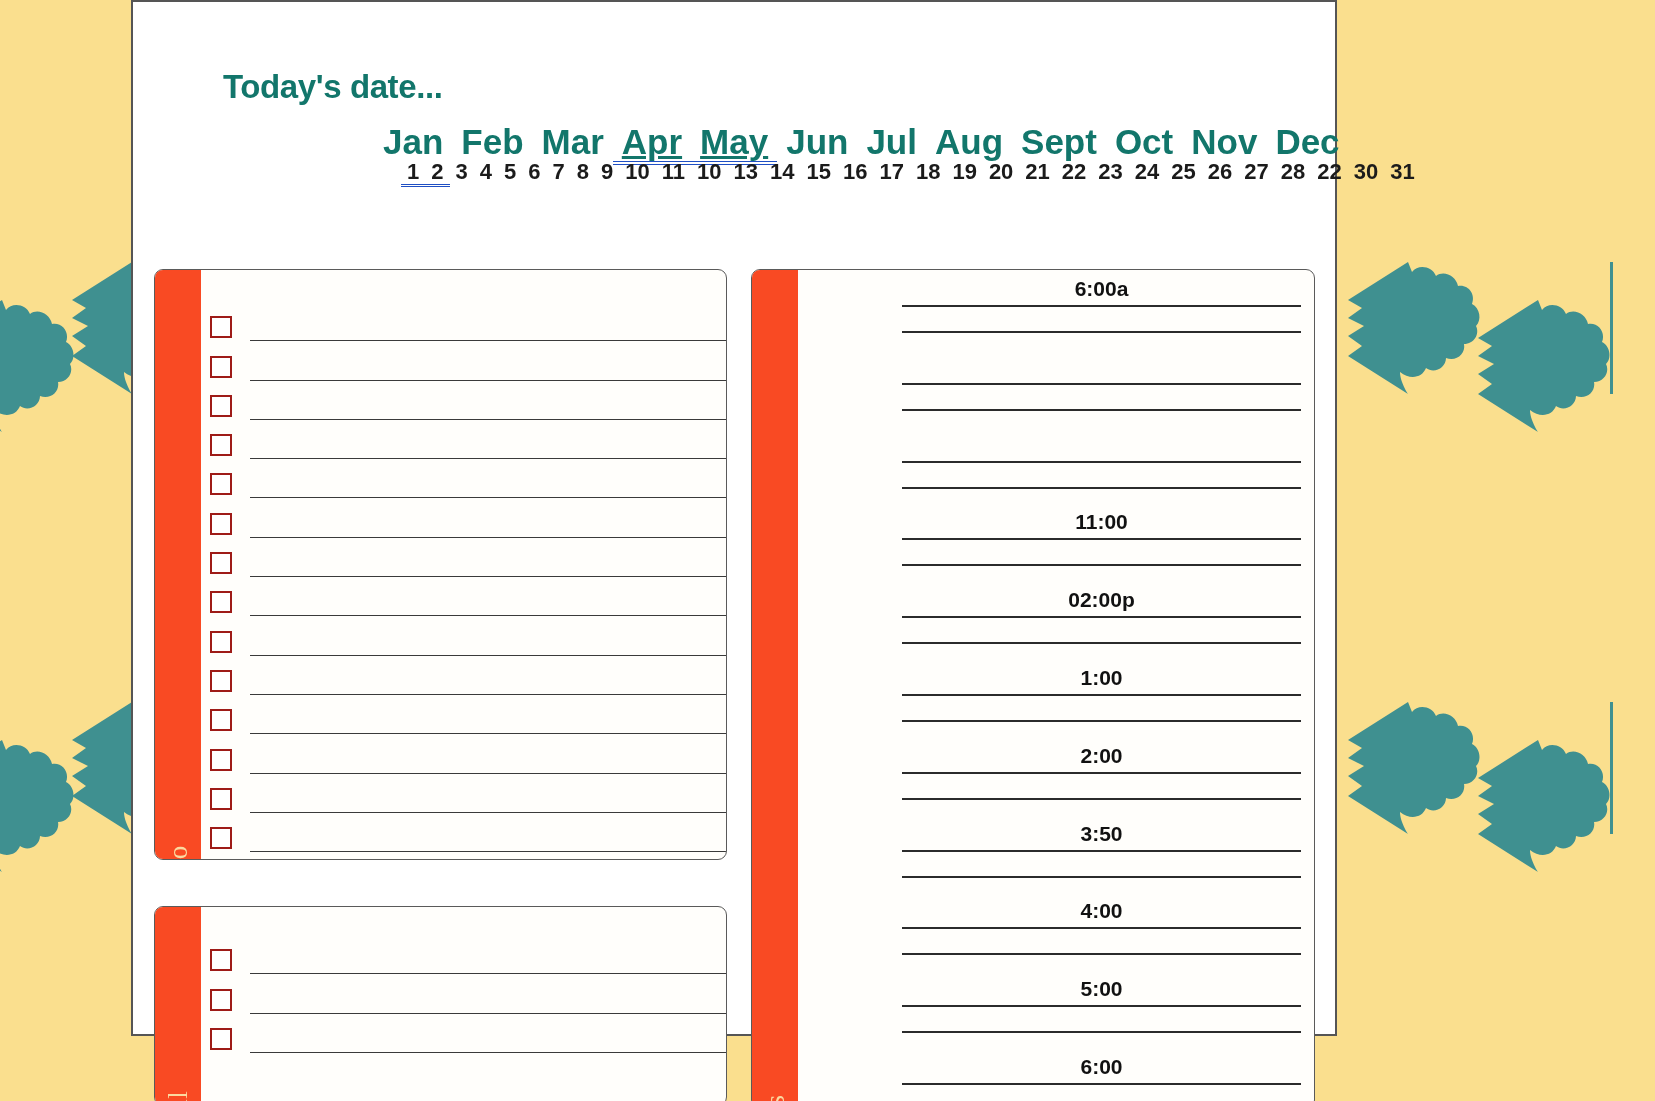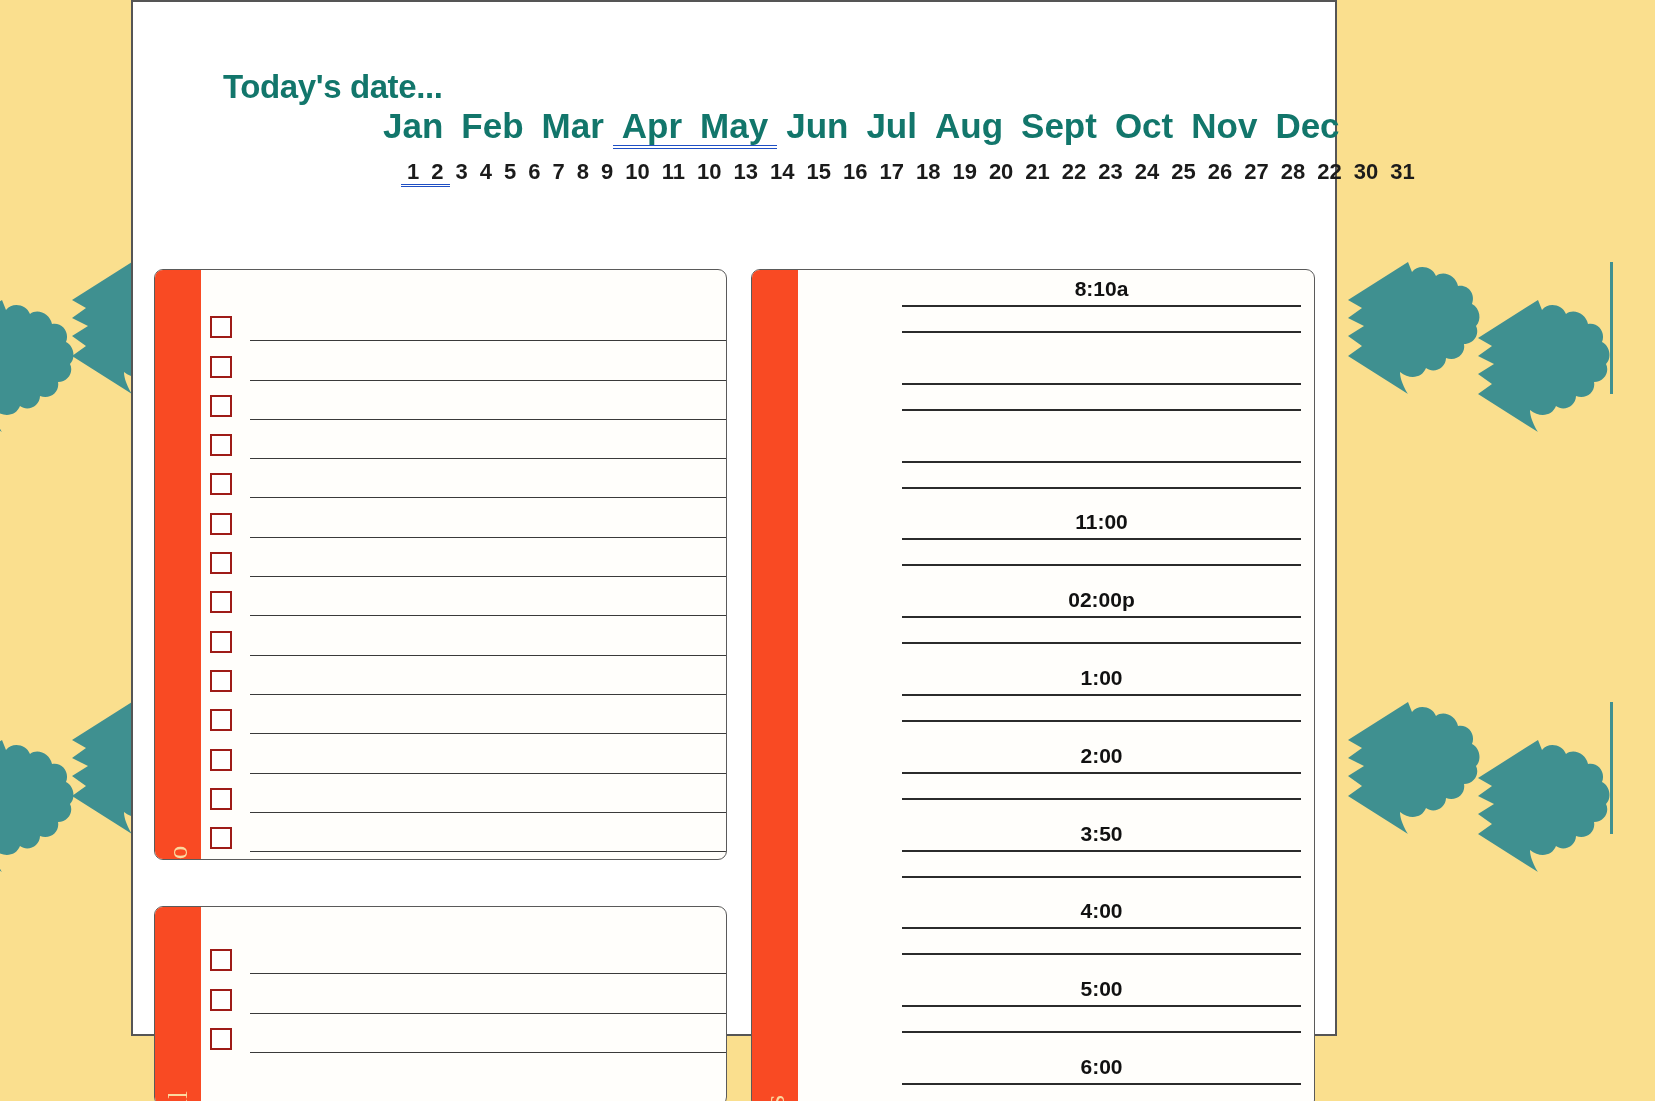--- a/index.html
+++ b/index.html
@@ -71,24 +71,26 @@
     height: 48px;
   }
   .month {
     font-size: 35px;
     font-weight: bold;
     color: #12766b;
     white-space: nowrap;
     padding: 0 9px;
     line-height: 1;
     cursor: pointer;
+    margin-top: 16px;
   }
   .month.selected {
     border-bottom: 4px double #1f4fc4;
     padding-bottom: 2px;
+    text-decoration: underline;
   }
 
   .days {
     display: flex;
     align-items: baseline;
     padding-left: 270px;
     height: 34px;
     margin-top: 5px;
   }
   .day {
@@ -422,21 +424,21 @@
     </div>
   </div>
 
   <div class="panel" id="schedule-panel">
     <div class="panel-tab">
       <div class="panel-tab-label">Schedule &amp; Appointments</div>
     </div>
     <div class="panel-body">
       <div class="sched-rows" id="sched-rows">
           <div class="sched-row">
-            <div class="sched-time"><span>8:10a</span></div>
+            <div class="sched-time"><span>6:00a</span></div>
             <div class="sched-rule top"></div>
             <div class="sched-rule bottom"></div>
           </div>
           <div class="sched-row">
             <div class="sched-rule top"></div>
             <div class="sched-rule bottom"></div>
           </div>
           <div class="sched-row">
             <div class="sched-rule top"></div>
             <div class="sched-rule bottom"></div>

